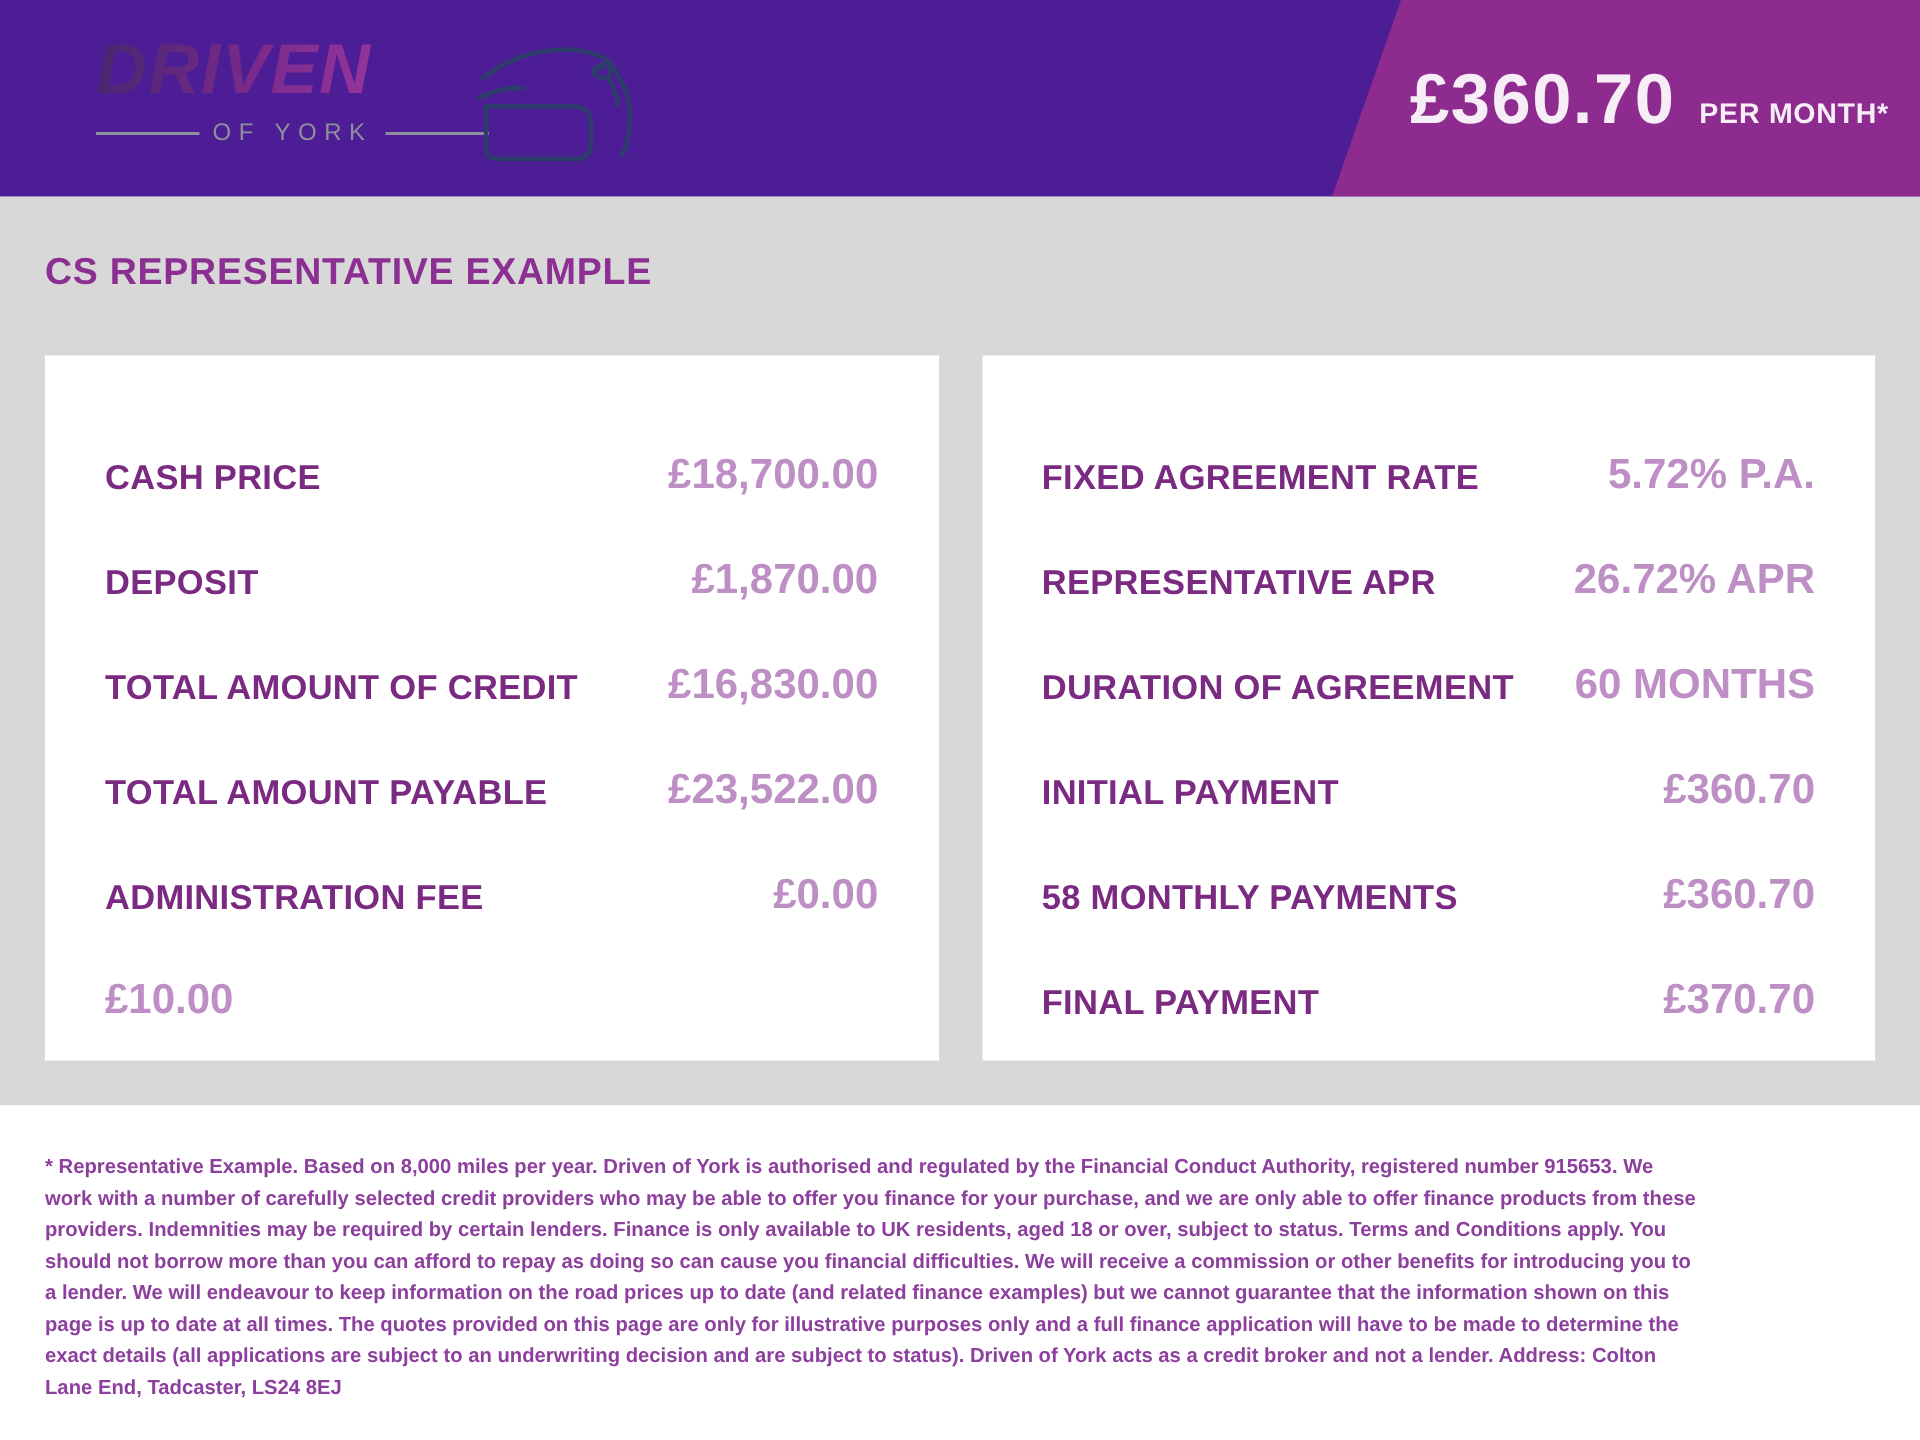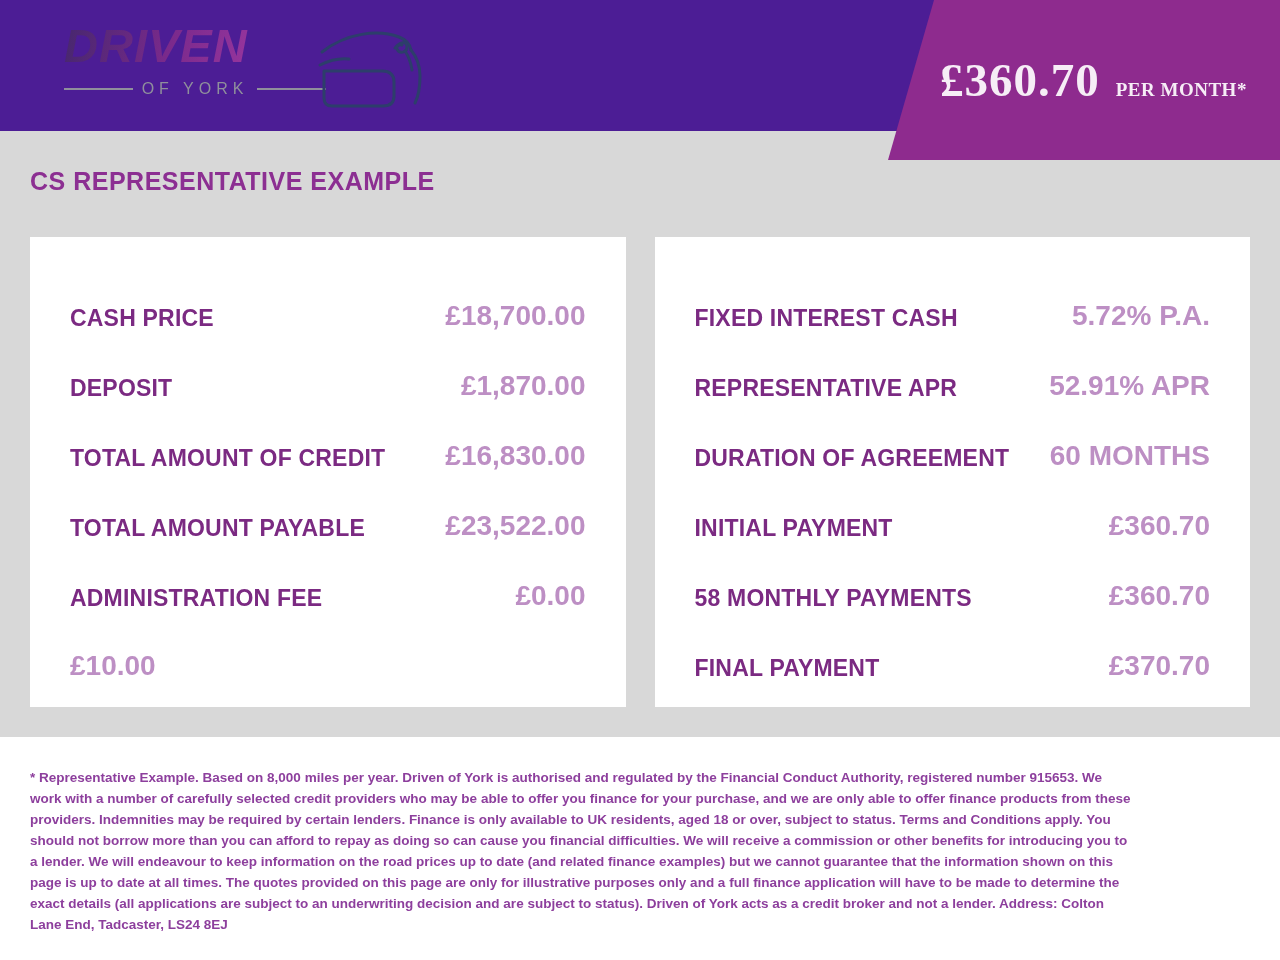--- a/index.html
+++ b/index.html
@@ -72,26 +72,25 @@
   }
   .car-art{
     position:absolute;
     left:252px; top:0;
     width:115px; height:92px;
   }
 
   .banner{
     position:absolute;
     top:0; right:0;
-    width:392px; height:160px;
+    width:392px; height:131px;
     background:var(--c-banner);
     clip-path:polygon(46px 0, 100% 0, 100% 100%, 0 100%);
     display:flex;
     align-items:center;
-    font-family:Liberation Serif, serif;
   }
   .banner-line{
     padding-left:52px;
     color:var(--c-banner-text);
     white-space:nowrap;
   }
   .banner-amount{
     font-size:47px;
     font-weight:700;
     letter-spacing:1px;
@@ -219,26 +218,26 @@
         <span class="lbl">ADMINISTRATION FEE</span>
         <span class="val">£0.00</span>
       </div>
       <div class="row">
         <span class="val">£10.00</span>
       </div>
     </div>
 
     <div class="panel">
       <div class="row">
-        <span class="lbl">FIXED INTEREST CASH</span>
+        <span class="lbl">FIXED AGREEMENT RATE</span>
         <span class="val">5.72% P.A.</span>
       </div>
       <div class="row">
         <span class="lbl">REPRESENTATIVE APR</span>
-        <span class="val">52.91% APR</span>
+        <span class="val">26.72% APR</span>
       </div>
       <div class="row">
         <span class="lbl">DURATION OF AGREEMENT</span>
         <span class="val">60 MONTHS</span>
       </div>
       <div class="row">
         <span class="lbl">INITIAL PAYMENT</span>
         <span class="val">£360.70</span>
       </div>
       <div class="row">

